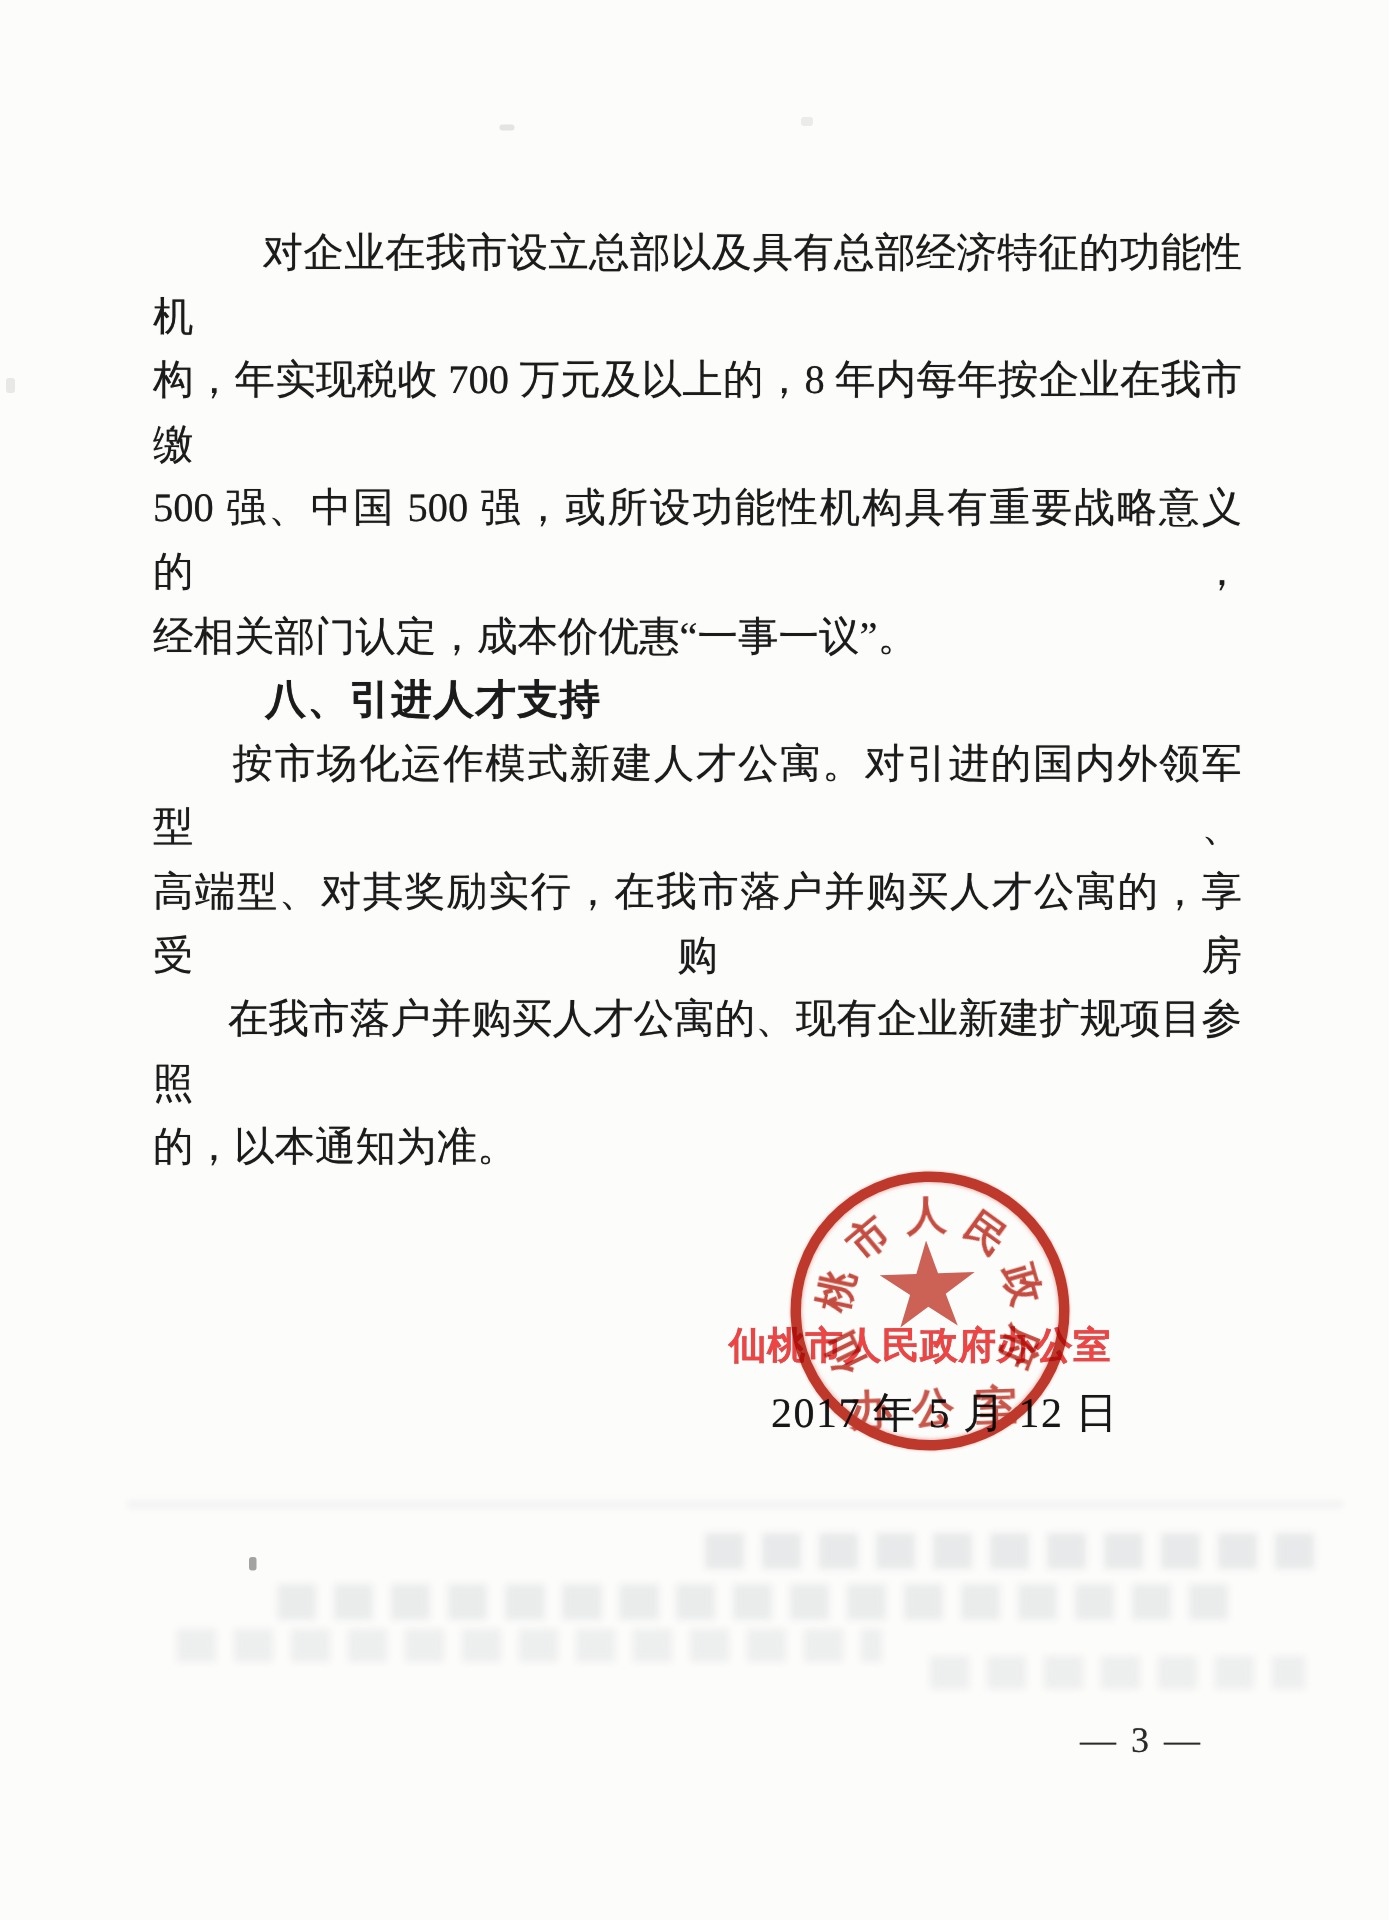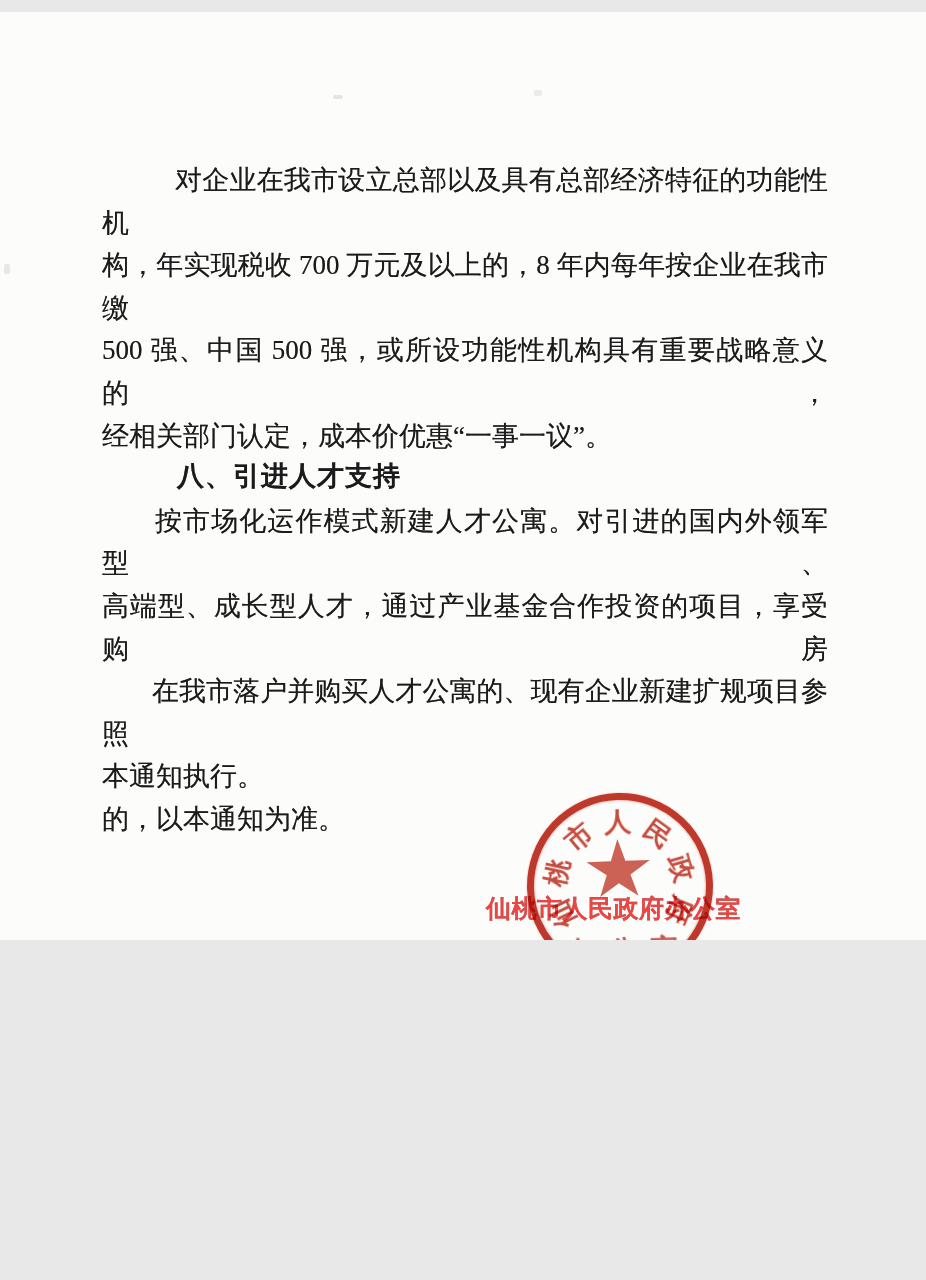--- a/index.html
+++ b/index.html
@@ -1,17 +1,17 @@
 <!DOCTYPE html>
 <html><head>
 <meta charset="utf-8">
 <style>
   html,body{margin:0;padding:0;background:#e8e8e8;}
   .page{
-    position:relative;width:926px;height:928px;margin:12px auto;
+    position:relative;width:926px;height:1280px;margin:0 auto;
     background:#fcfcfa;overflow:hidden;
     font-family:"Liberation Serif","DejaVu Serif",serif;color:#1b1b1b;
   }
 
   
   .body-text{
     position:absolute;left:102px;top:147px;width:726px;
     font-size:27px;line-height:42.6px;
     text-shadow:0 0 .5px rgba(0,0,0,.55);
   }
@@ -94,25 +94,24 @@
 
   <div class="scan-speck s2"></div>
   <div class="scan-speck s3"></div>
   <div class="scan-speck s4"></div>
 
   <div id="body-text" class="body-text">
       <div class="line" style="text-indent: 73px;">对企业在我市设立总部以及具有总部经济特征的功能性机</div>
       <div class="line">构，年实现税收 700 万元及以上的，8 年内每年按企业在我市缴</div>
       <div class="line">500 强、中国 500 强，或所设功能性机构具有重要战略意义的，</div>
       <div class="line last">经相关部门认定，成本价优惠“一事一议”。</div>
-      <div class="line heading" style="text-indent: 75px; font-family: Liberation Mono, monospace;">八、引进人才支持</div>
+      <div class="line heading" style="text-indent: 75px;">八、引进人才支持</div>
       <div class="line" style="text-indent: 53px;">按市场化运作模式新建人才公寓。对引进的国内外领军型、</div>
-      <div class="line">高端型、成长型人才，通过产业基金合作投资的项目，享受购房</div>
+      <div class="line">高端型、对其奖励实行，在我市落户并购买人才公寓的，享受购房</div>
       <div class="line" style="text-indent: 50px;">在我市落户并购买人才公寓的、现有企业新建扩规项目参照</div>
-      <div class="line last">本通知执行。</div>
       <div class="line last">的，以本通知为准。</div>
     </div>
 
   <div class="signature-org">仙桃市人民政府办公室</div>
   <div class="signature-date">2017 年 5 月 12 日</div>
 
   <div class="seal">
     <div class="seal-ring"></div>
     <div class="seal-star"></div>
     <div id="seal-arc" class="seal-arc">

